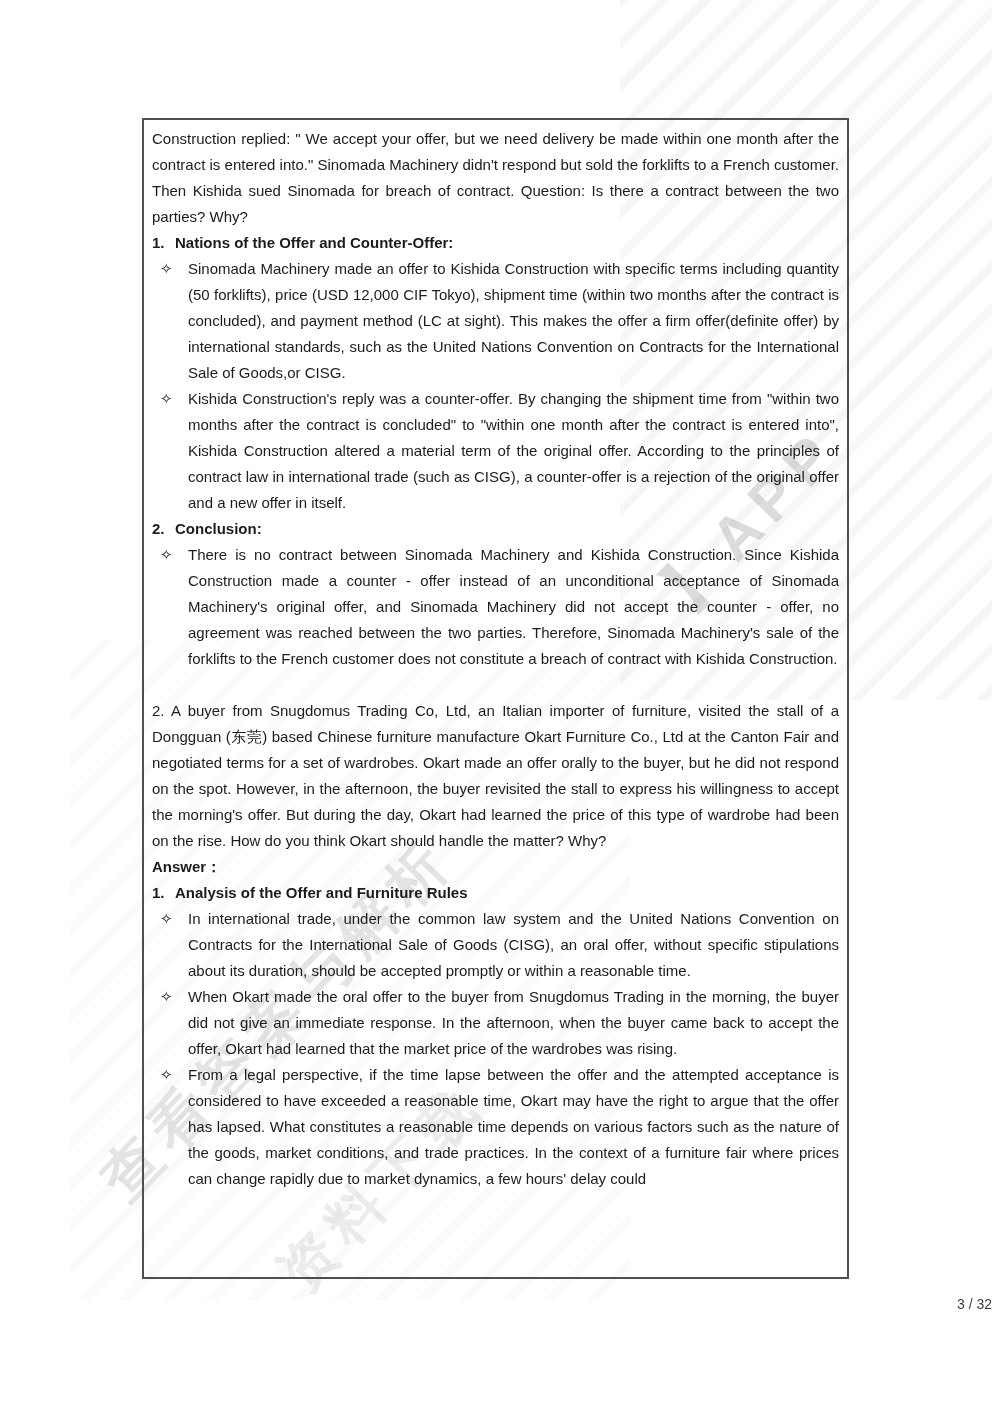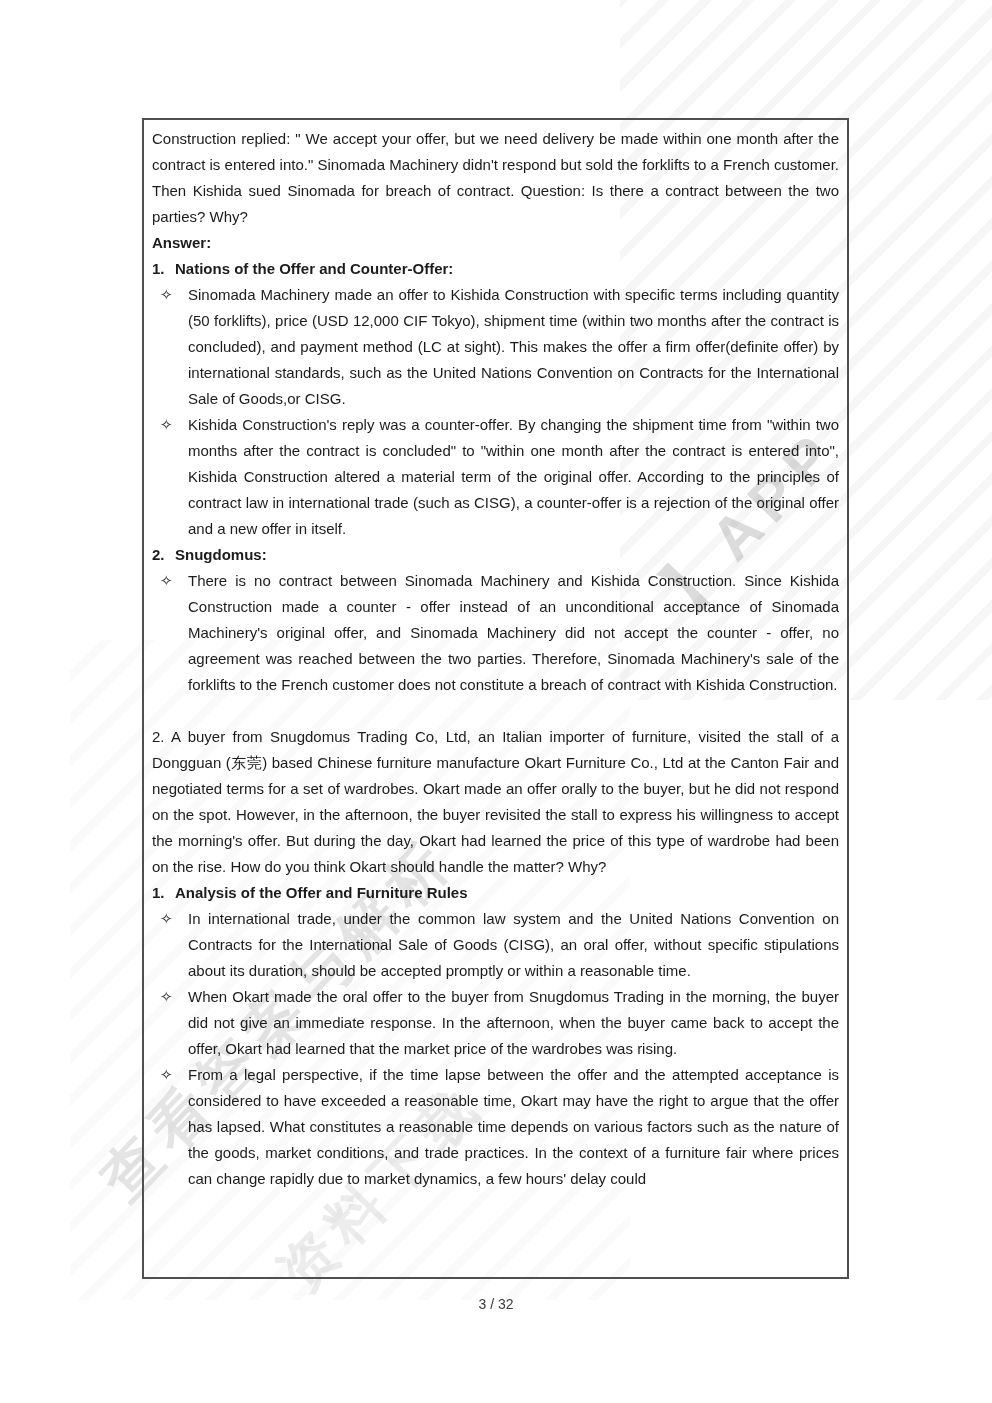--- a/index.html
+++ b/index.html
@@ -56,71 +56,71 @@
   .bullet .marker {
     position:absolute; left:8px; top:0;
     width:22px; font-size:15px; color:#2a2a2a;
   }
   .spacer { height:26px; }
   .underlined { }
 
   
   .footer {
     position:absolute; left:0; top:1296px; width:100%;
-    text-align:center;
+    text-align:right;
     font-size:14px; color:#3d3d3d;
     z-index:2;
   }
 </style>
 </head>
 <body>
 
 <div class="wm-layer">
   <div class="streaks tr"></div>
   <div class="streaks bl"></div>
   <div class="wm-text f0">查看答案与解析</div>
   <div class="wm-text f1">资料下载</div>
   <div class="wm-text f2">】APP</div>
 </div>
 
 <div class="docbox">
 
   <p>Construction replied: " We accept your offer, but we need delivery be made within one month after the contract is entered into." Sinomada Machinery didn't respond but sold the forklifts to a French customer. Then Kishida sued Sinomada for breach of contract. Question: Is there a contract between the two parties? Why?</p>
 
-  <p class="bold-line">Answer:</p>
 
   <div class="heading">
     <span class="num">1.</span>
     <span class="htxt">Nations of the Offer and Counter-Offer:</span>
   </div>
 
   <div class="bullet">
     <span class="marker">✧</span>
     <span>Sinomada Machinery made an offer to Kishida Construction with specific terms including quantity (50 forklifts), price (USD 12,000 CIF Tokyo), shipment time (within two months after the contract is concluded), and payment method (LC at sight). This makes the offer a firm offer(definite offer) by international standards, such as the United Nations Convention on Contracts for the International Sale of Goods,or CISG.</span>
   </div>
 
   <div class="bullet">
     <span class="marker">✧</span>
     <span>Kishida Construction's reply was a counter-offer. By changing the shipment time from "within two months after the contract is concluded" to "within one month after the contract is entered into", Kishida Construction altered a material term of the original offer. According to the principles of contract law in international trade (such as CISG), a counter-offer is a rejection of the original offer and a new offer in itself.</span>
   </div>
 
   <div class="heading">
     <span class="num">2.</span>
-    <span class="htxt">Snugdomus:</span>
+    <span class="htxt">Conclusion:</span>
   </div>
 
   <div class="bullet">
     <span class="marker">✧</span>
     <span>There is no contract between Sinomada Machinery and Kishida Construction. Since Kishida Construction made a counter - offer instead of an unconditional acceptance of Sinomada Machinery's original offer, and Sinomada Machinery did not accept the counter - offer, no agreement was reached between the two parties. Therefore, Sinomada Machinery's sale of the forklifts to the French customer does not constitute a breach of contract with Kishida Construction.</span>
   </div>
 
   <div class="spacer"></div>
 
   <p><span>2. A buyer from Snugdomus Trading Co, Ltd, an Italian importer of furniture, visited the stall of a </span><span class="underlined">Dongguan</span><span> (东莞) based Chinese furniture manufacture Okart Furniture Co., Ltd at the Canton Fair and negotiated terms for a set of wardrobes. Okart made an offer orally to the buyer, but he did not respond on the spot. However, in the afternoon, the buyer revisited the stall to express his willingness to accept the morning's offer. But during the day, Okart had learned the price of this type of wardrobe had been on the rise. How do you think Okart should handle the matter? Why?</span></p>
 
+  <p class="bold-line">Answer：</p>
 
   <div class="heading">
     <span class="num">1.</span>
     <span class="htxt">Analysis of the Offer and Furniture Rules</span>
   </div>
 
   <div class="bullet">
     <span class="marker">✧</span>
     <span>In international trade, under the common law system and the United Nations Convention on Contracts for the International Sale of Goods (CISG), an oral offer, without specific stipulations about its duration, should be accepted promptly or within a reasonable time.</span>
   </div>

